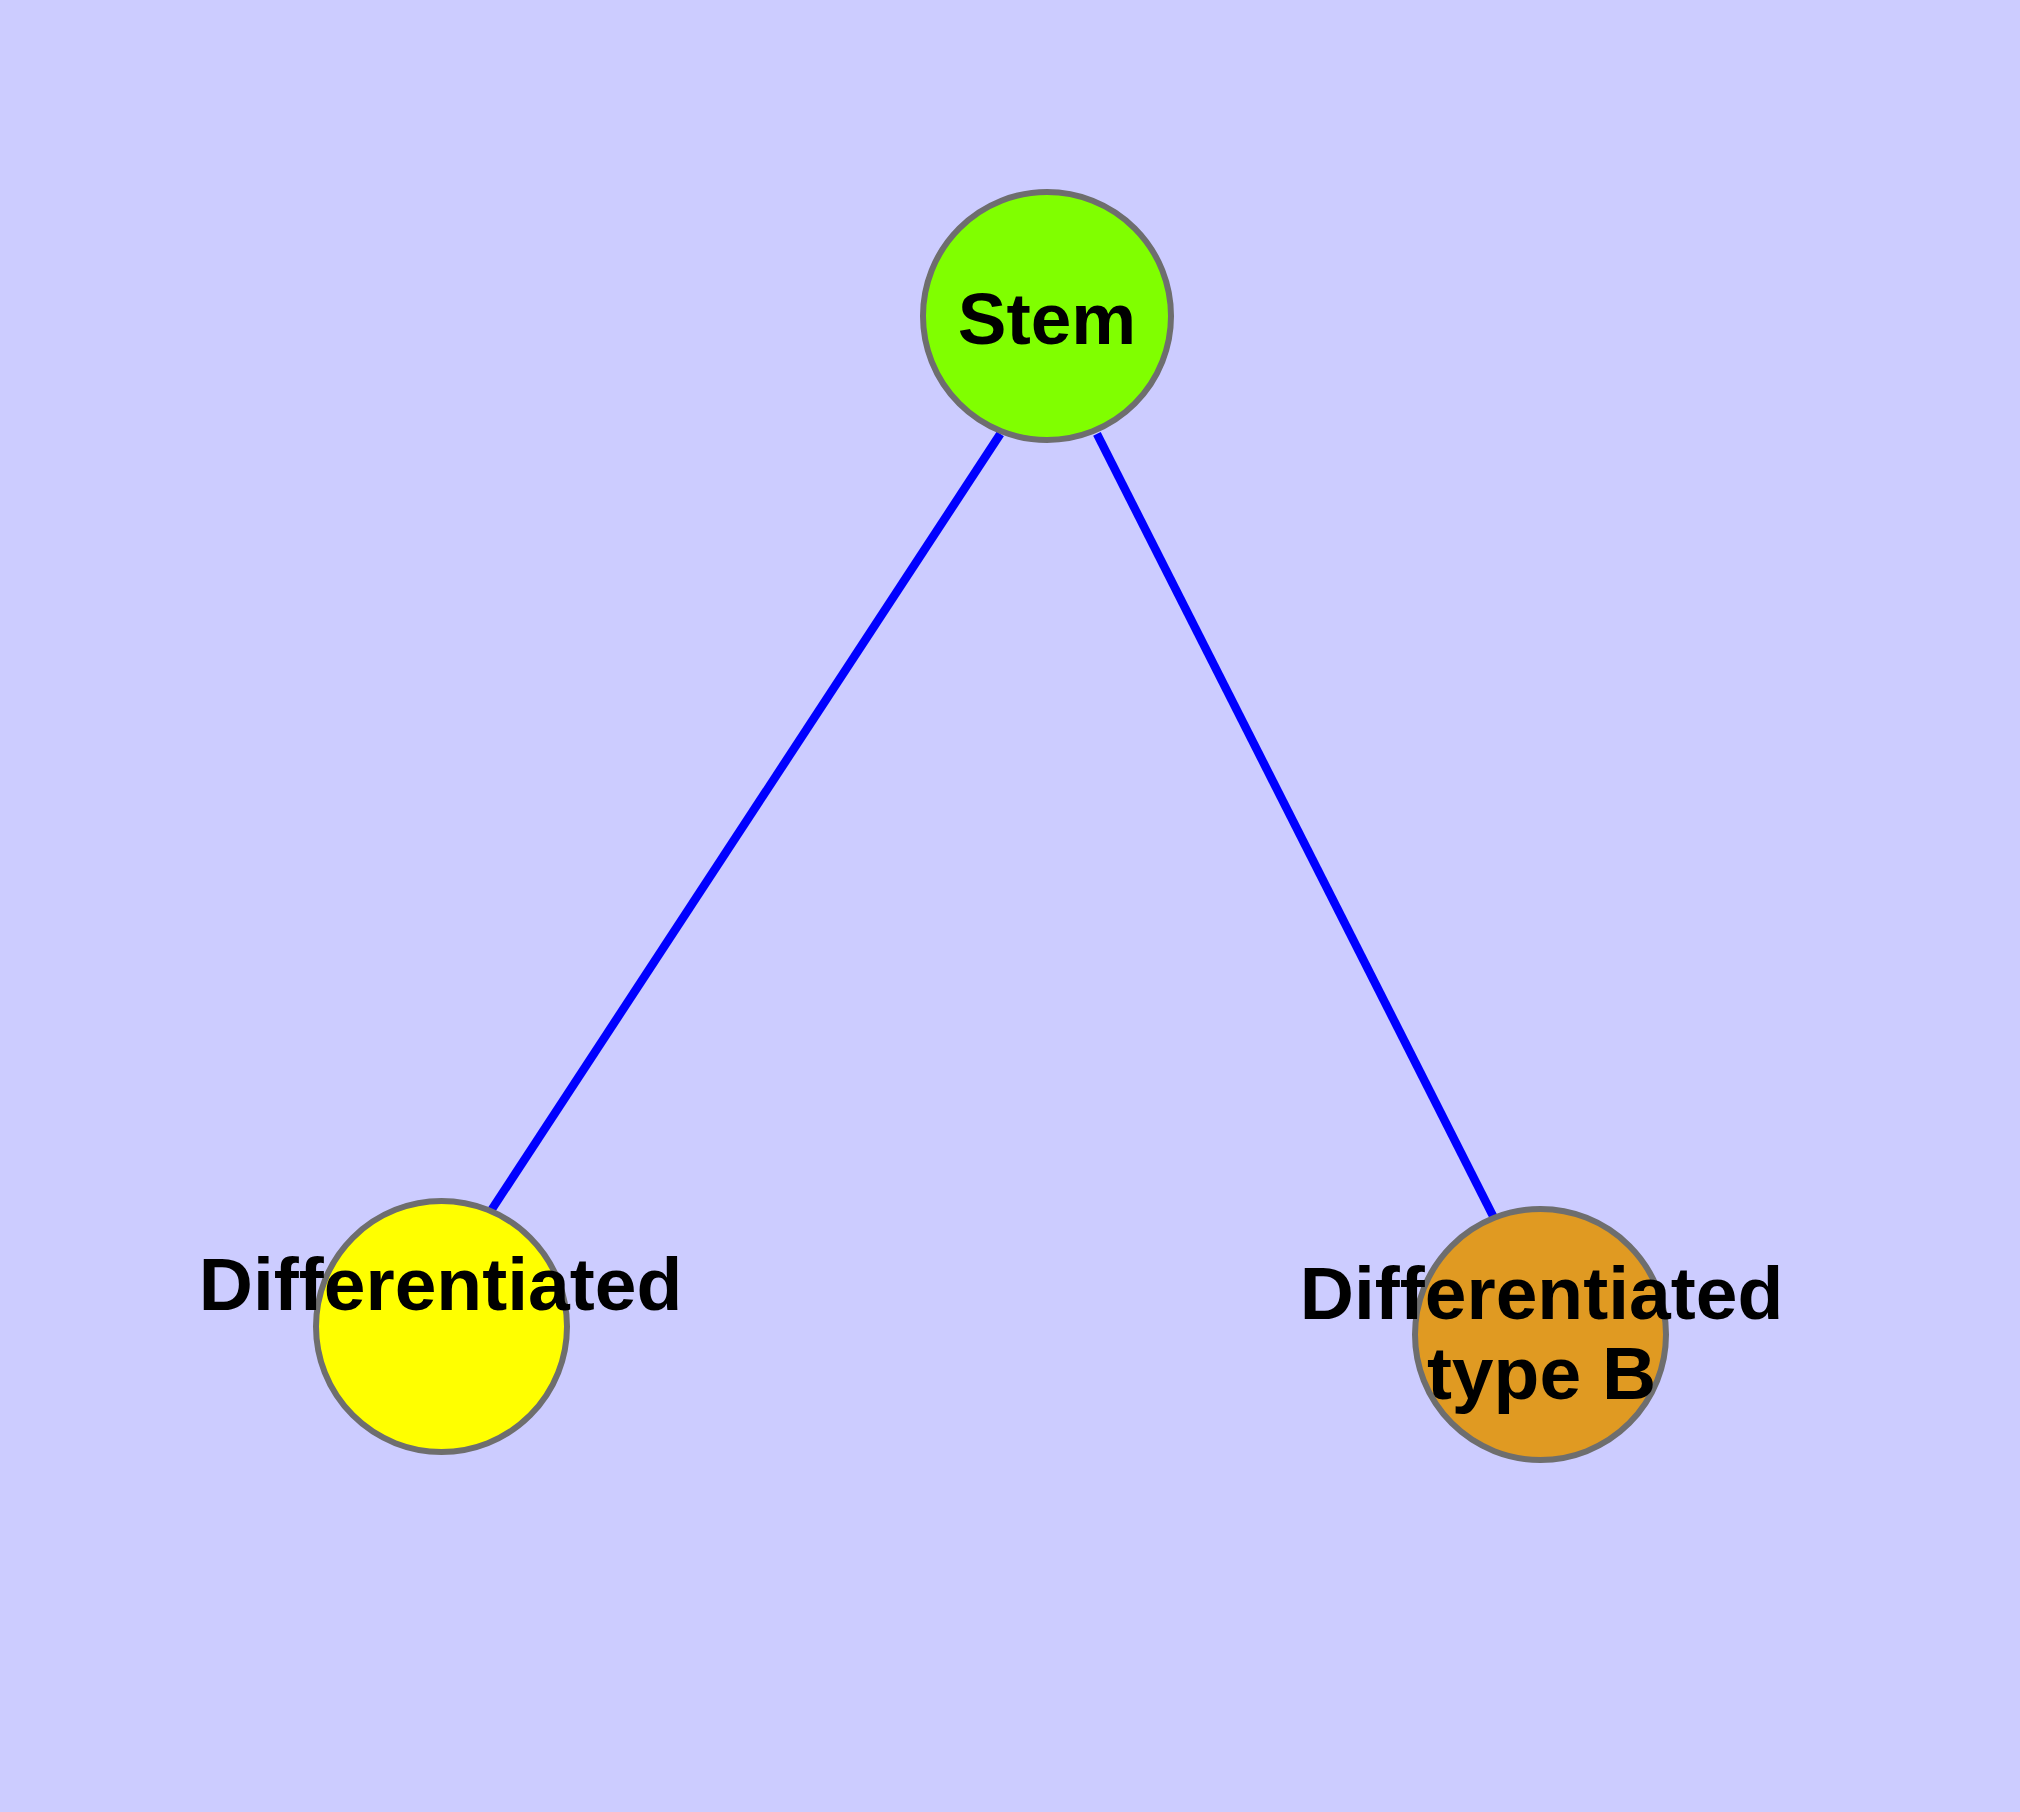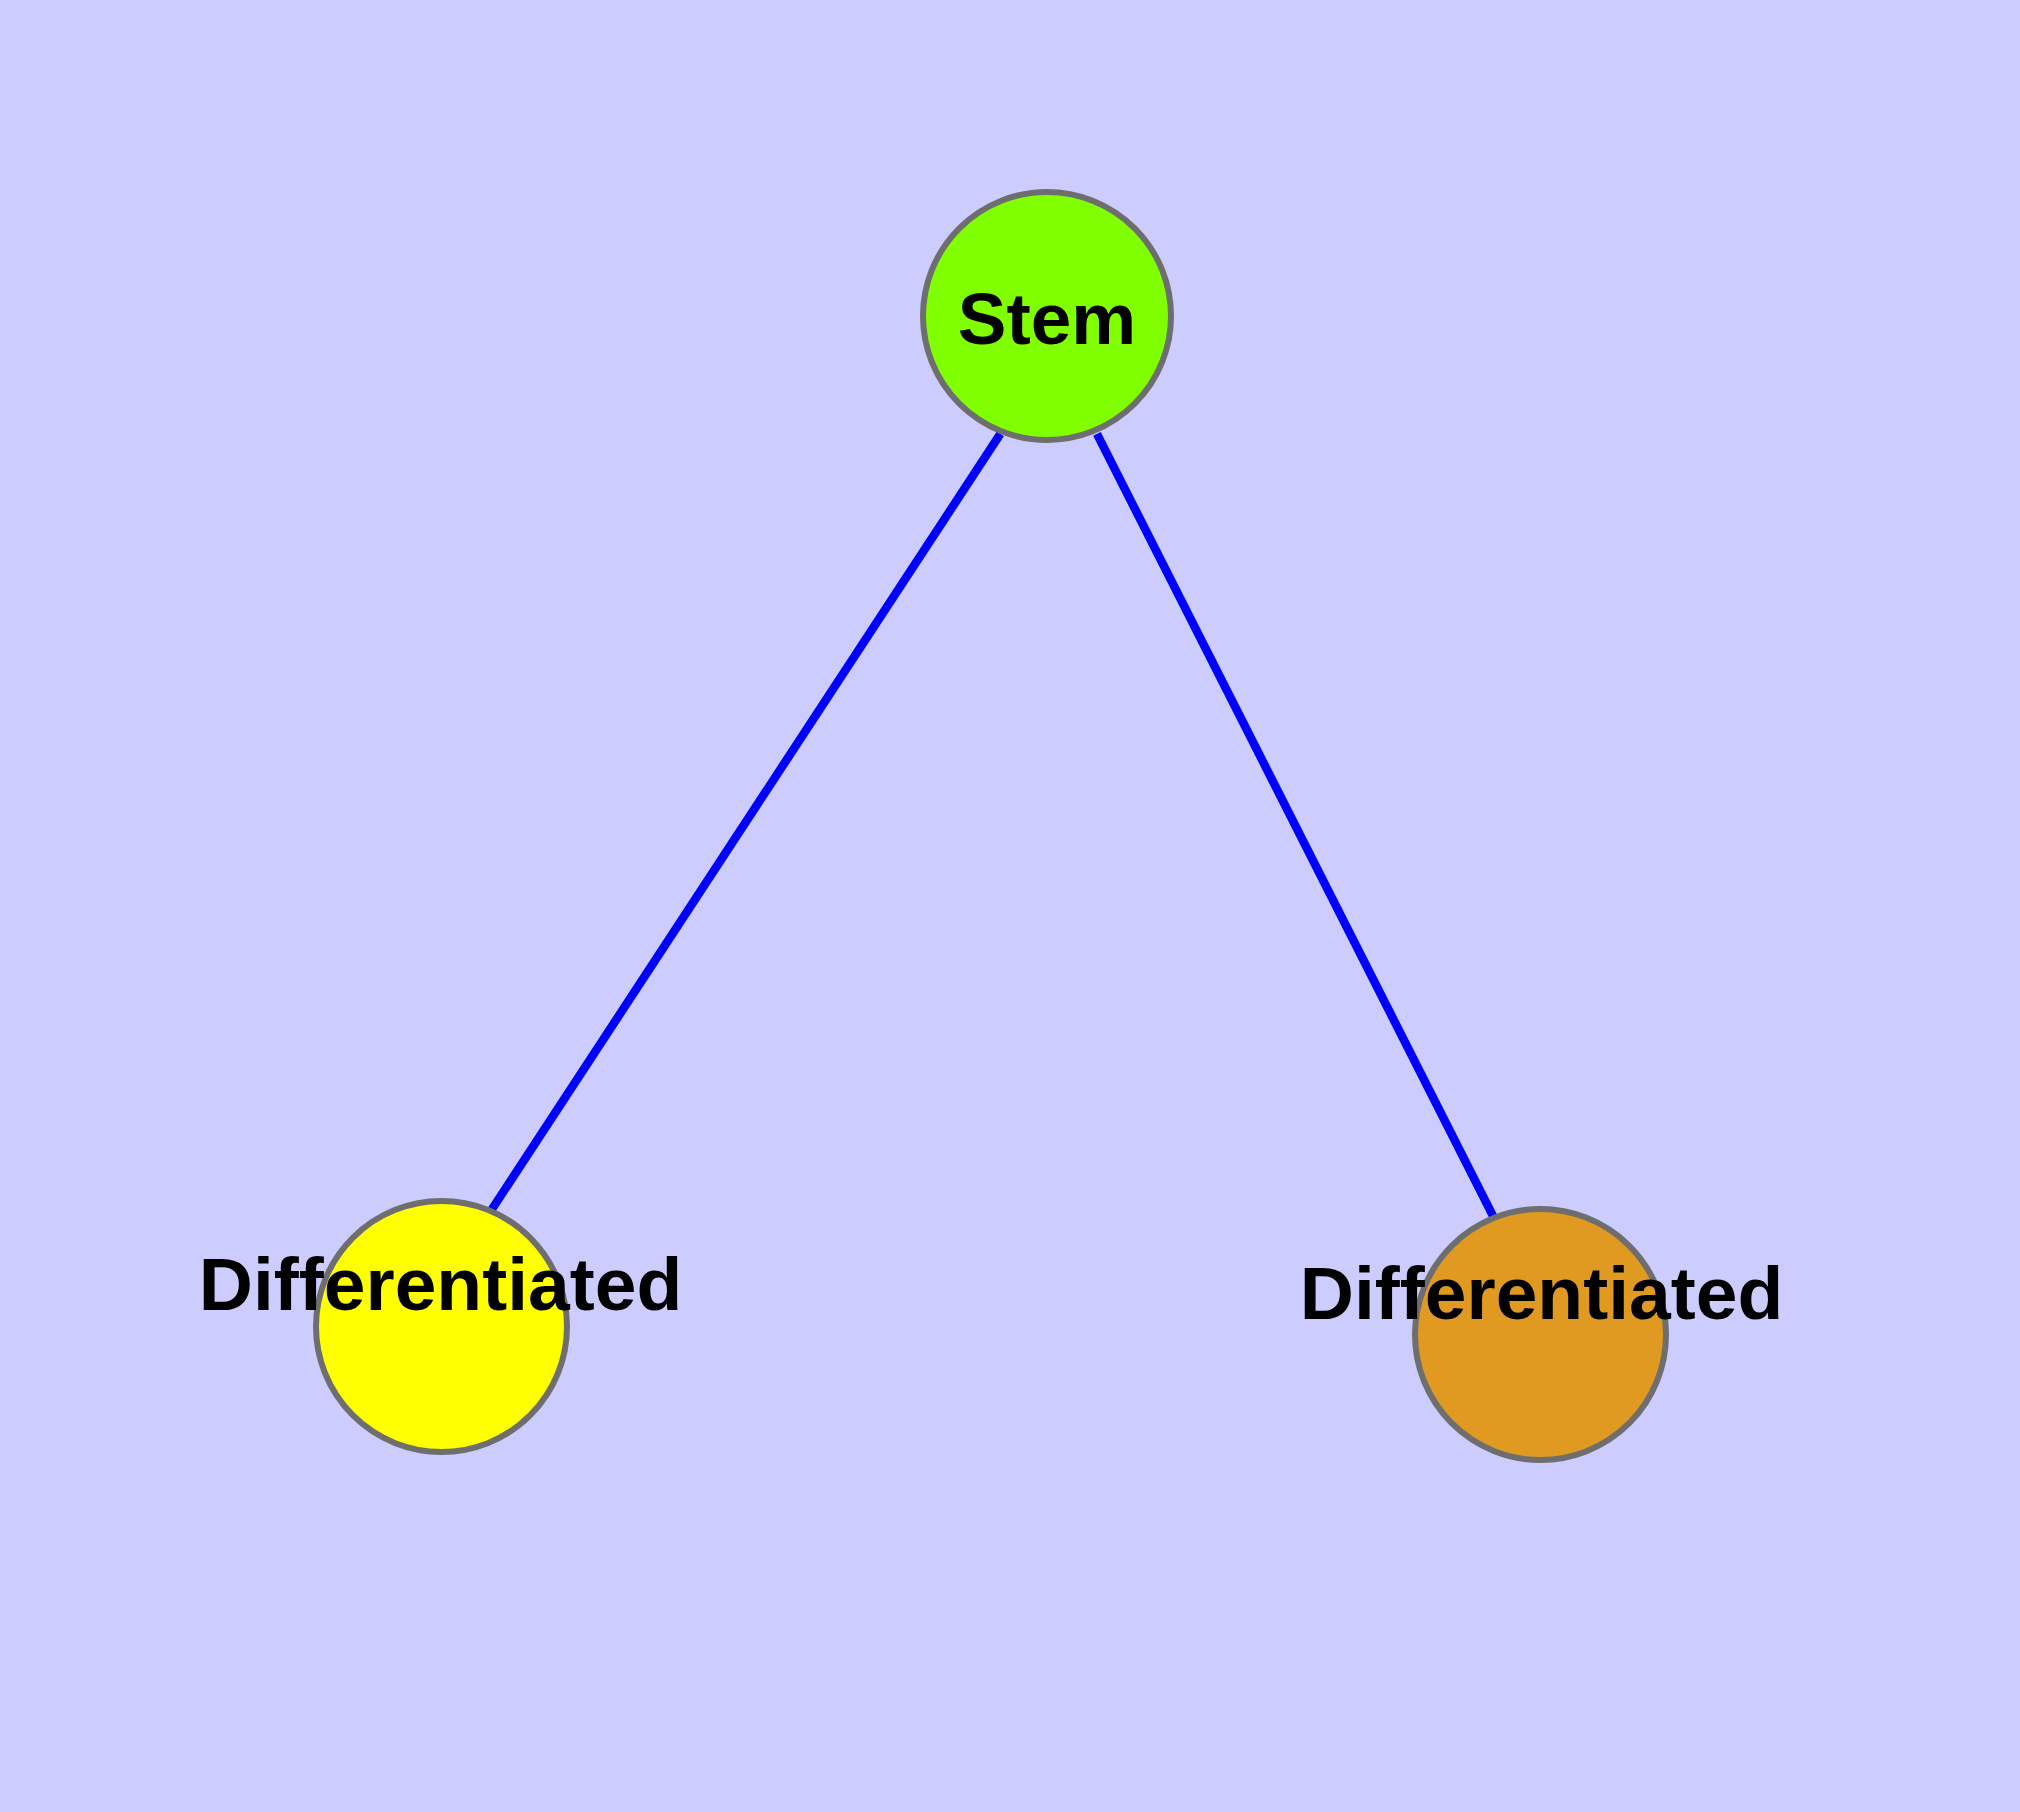--- a/index.html
+++ b/index.html
@@ -95,16 +95,17 @@
   <div class="node-label" id="label-stem">
     <div>Stem</div>
   </div>
 
   <div class="node-label" id="label-type-a">
     <div>Differentiated</div>
   </div>
 
   <div class="node-label" id="label-type-b">
     <div>Differentiated</div>
+    <div>type B</div>
   </div>
 
 </div>
 
 
 </body></html>

